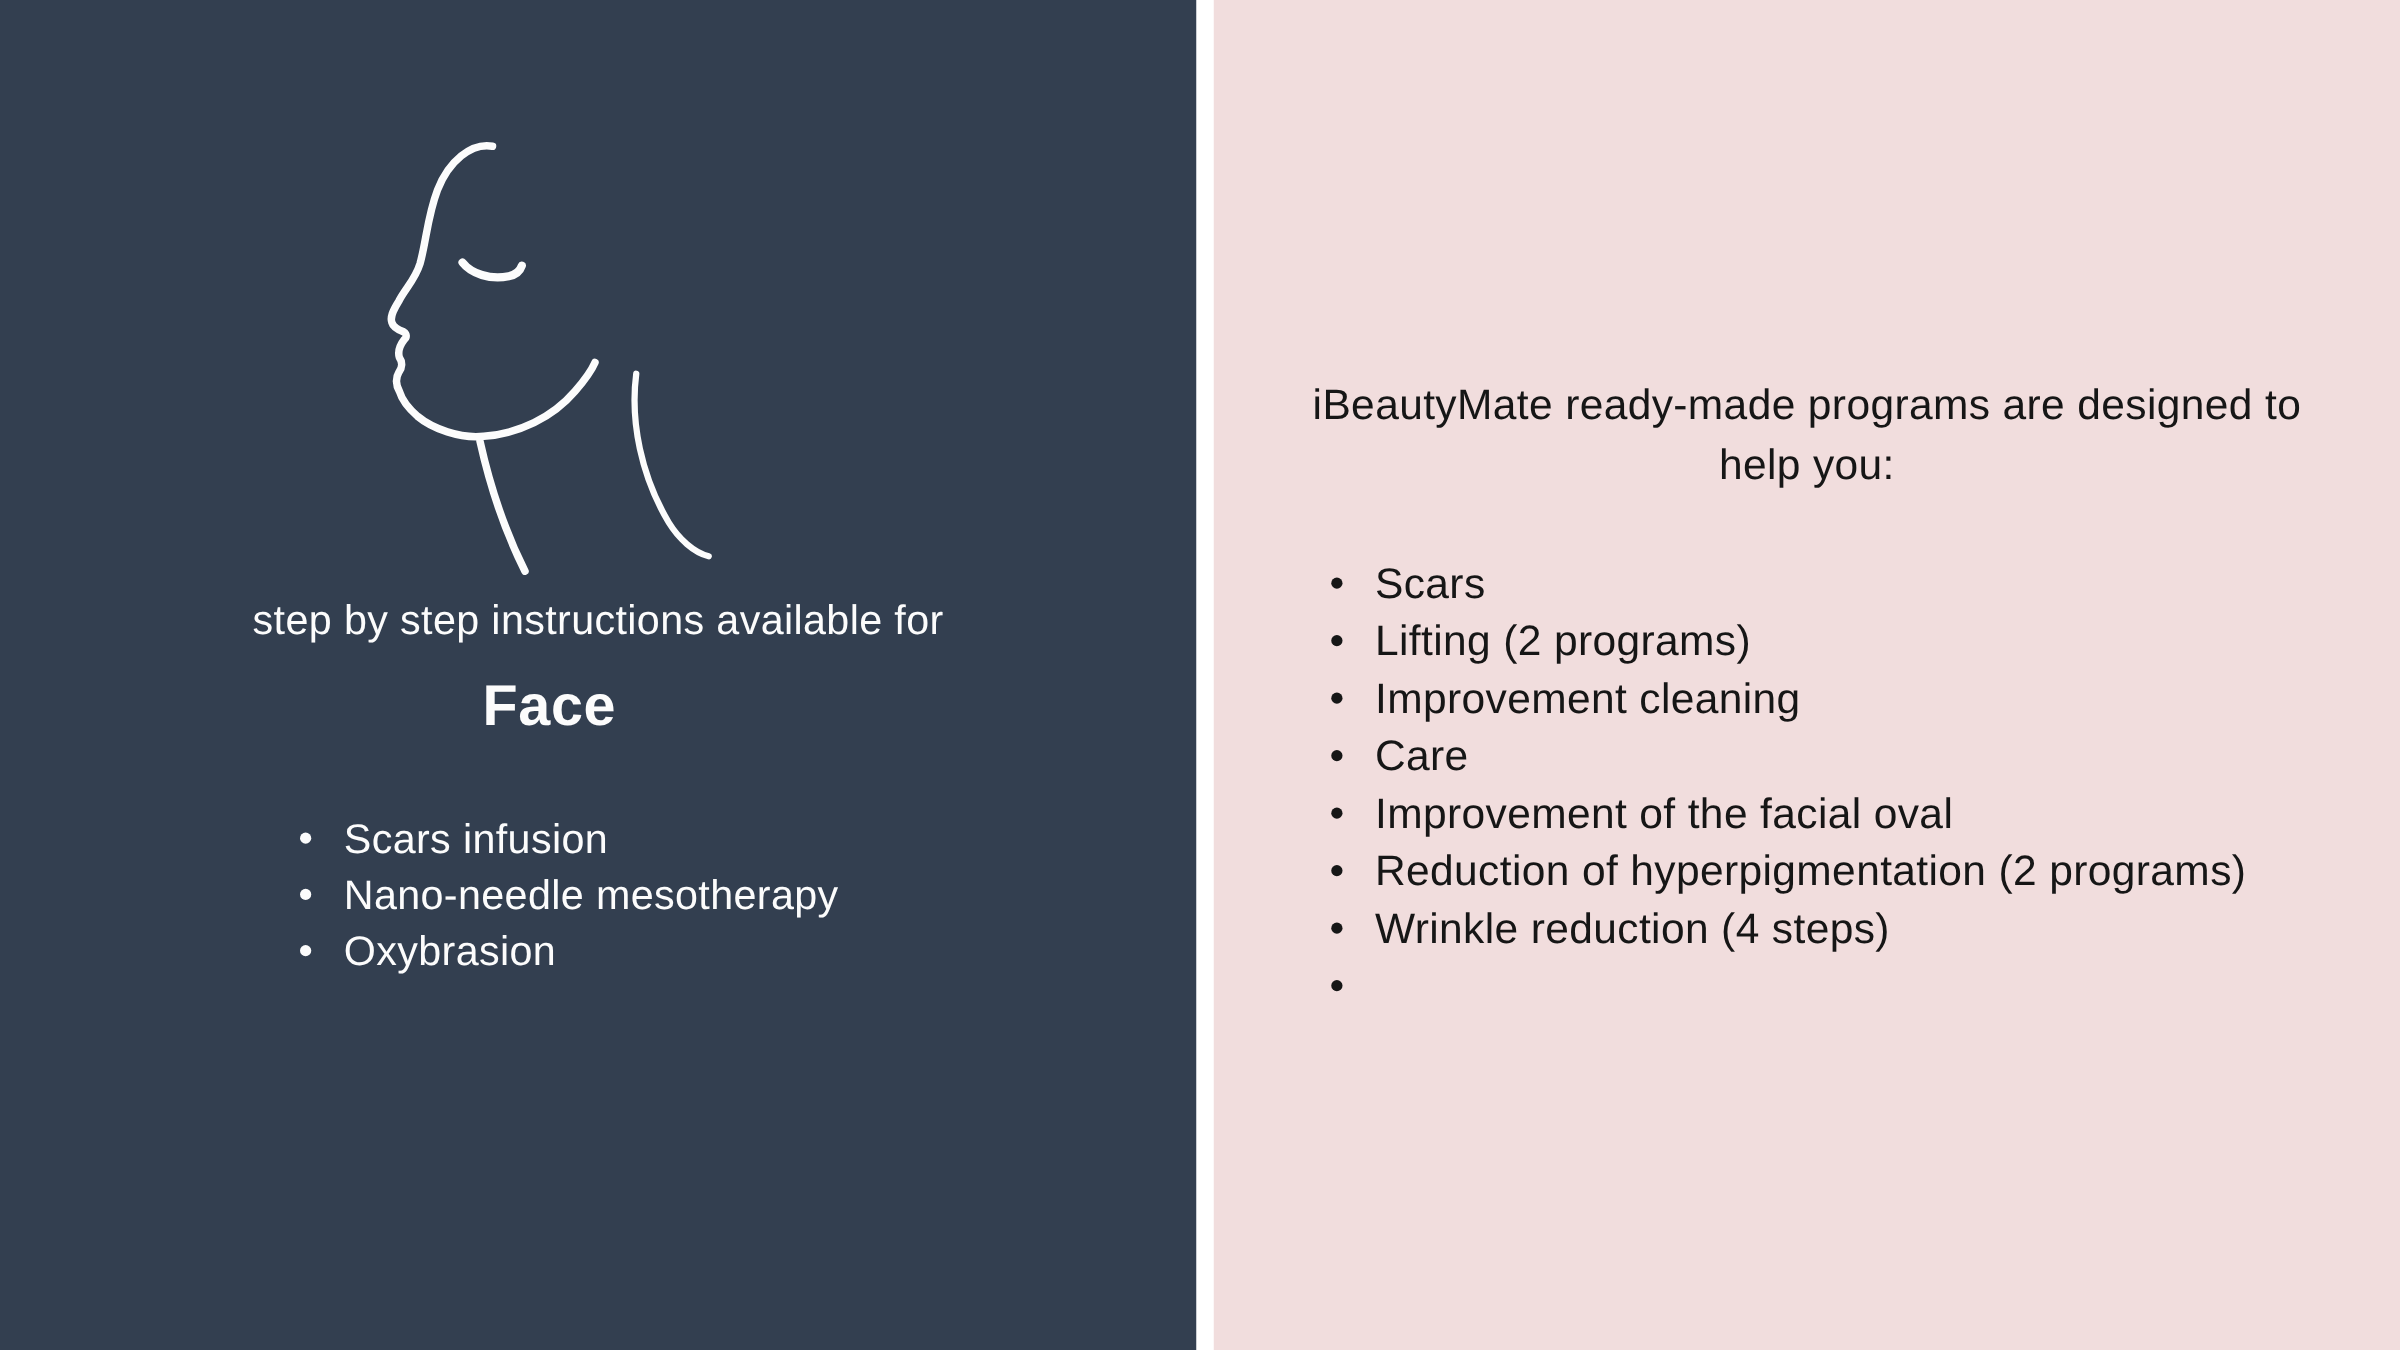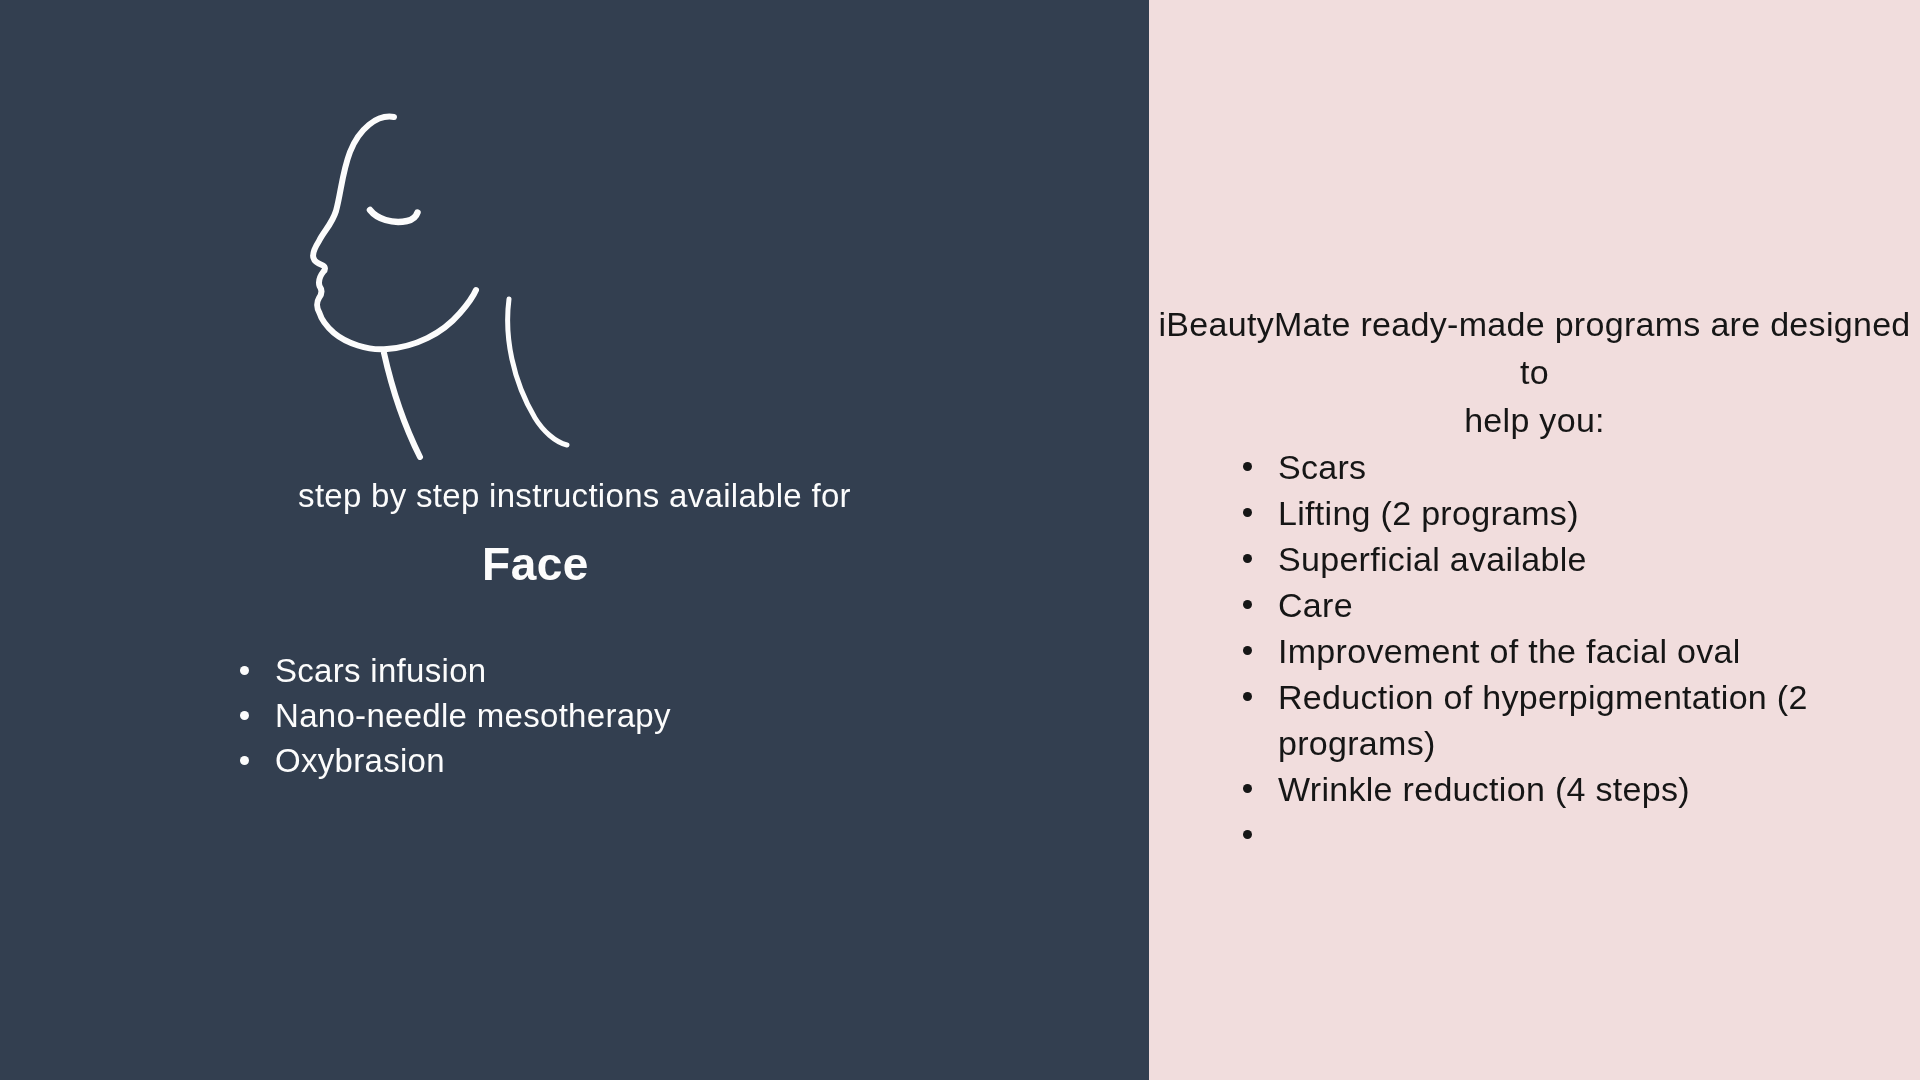--- a/index.html
+++ b/index.html
@@ -5,28 +5,29 @@
   * { margin: 0; padding: 0; box-sizing: border-box; }
   html, body { width: 1920px; height: 1080px; overflow: hidden; }
   body {
     font-family: "Liberation Sans", sans-serif;
     display: flex;
   }
 
   .panel { position: relative; height: 1080px; }
 
   .panel-left {
-    width: 1149px;
+    width: 957px;
     background: var(--left-bg, #333F50);
     color: var(--left-fg, #FCFCFC);
   }
   .panel-right {
     flex: 1;
     background: var(--right-bg, #F1DDDD);
     color: var(--right-fg, #161616);
+    margin-left: 14px;
   }
 
   .face-art {
     position: absolute;
     left: 290px;
     top: 100px;
     width: 330px;
     height: 360px;
   }
   .face-art path {
@@ -169,21 +170,21 @@
   <li>
         <span class="dot"></span>
         <span>Scars</span>
       </li>
       <li>
         <span class="dot"></span>
         <span>Lifting (2 programs)</span>
       </li>
       <li>
         <span class="dot"></span>
-        <span>Superficial available</span>
+        <span>Improvement cleaning</span>
       </li>
       <li>
         <span class="dot"></span>
         <span>Care</span>
       </li>
       <li>
         <span class="dot"></span>
         <span>Improvement of the facial oval</span>
       </li>
       <li>

